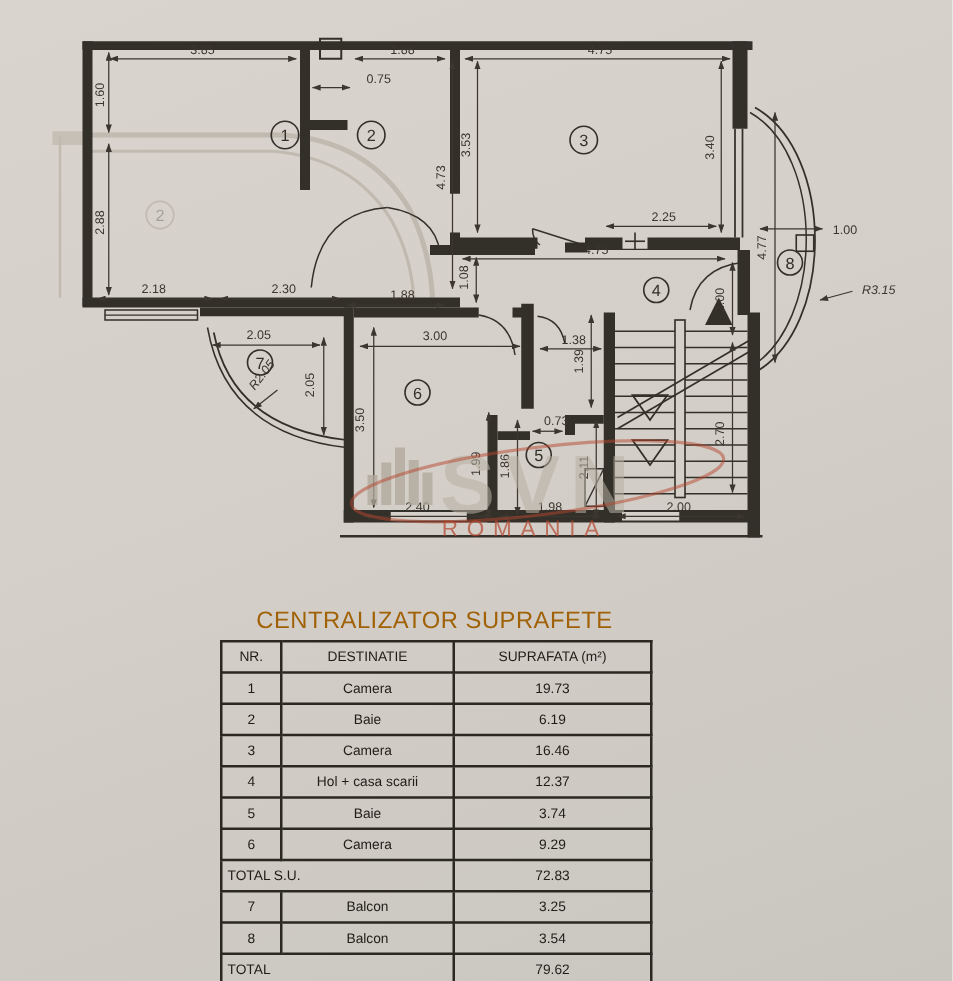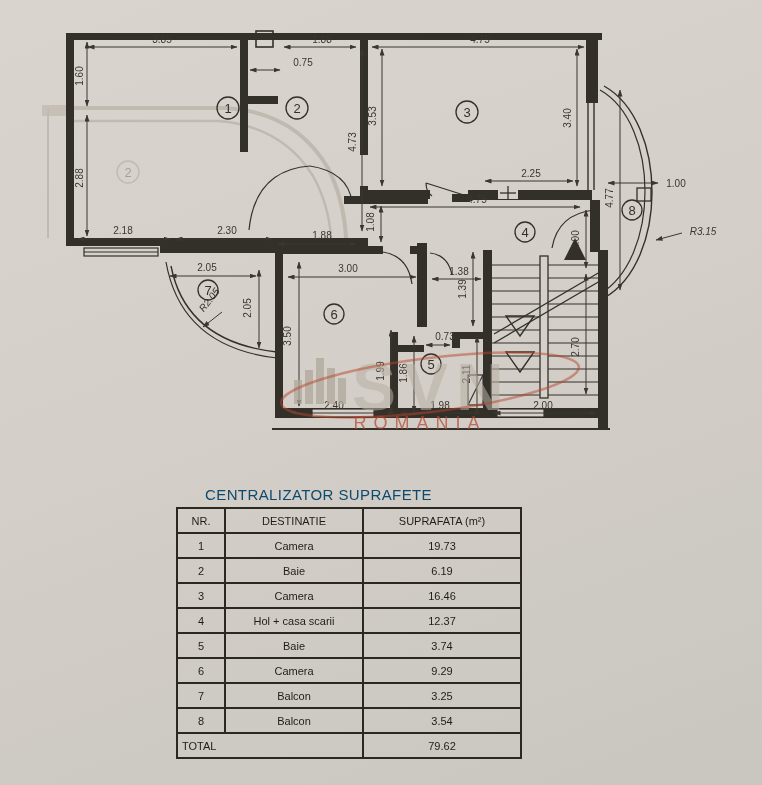--- a/index.html
+++ b/index.html
@@ -13,21 +13,21 @@
   .page{width:762px;height:785px;position:relative;}
   svg.plan{display:block;}
   svg text{font-family:"Liberation Sans", sans-serif;}
   .dimtxt{font-size:10px;fill:#3b372f;}
   .roomnum{font-size:13px;fill:#33302a;}
   .rlabel{font-size:10px;font-style:italic;fill:#3b372f;}
 
   .table-wrap{position:absolute;left:0;top:472px;width:762px;}
   .tbl-title{
     margin:14px 0 4px 205px;
-    font-size:15px;letter-spacing:.4px;color:#0c4a6e;
+    font-size:19px;letter-spacing:.4px;color:#a16207;
   }
   table.centr{
     margin-left:176px;
     border-collapse:collapse;
     border:2.5px solid #2b2822;
     background:transparent;
   }
   table.centr th, table.centr td{
     border:2px solid #2b2822;
     font-size:11px;
@@ -290,20 +290,24 @@
             <td class="c-nr">5</td>
             <td class="c-dest">Baie</td>
             <td class="c-area">3.74</td>
           </tr>
           <tr>
             <td class="c-nr">6</td>
             <td class="c-dest">Camera</td>
             <td class="c-area">9.29</td>
           </tr>
           <tr>
+            <td colspan="2" class="total-label">TOTAL S.U.</td>
+            <td class="c-area">72.83</td>
+          </tr>
+          <tr>
             <td class="c-nr">7</td>
             <td class="c-dest">Balcon</td>
             <td class="c-area">3.25</td>
           </tr>
           <tr>
             <td class="c-nr">8</td>
             <td class="c-dest">Balcon</td>
             <td class="c-area">3.54</td>
           </tr>
           <tr>

